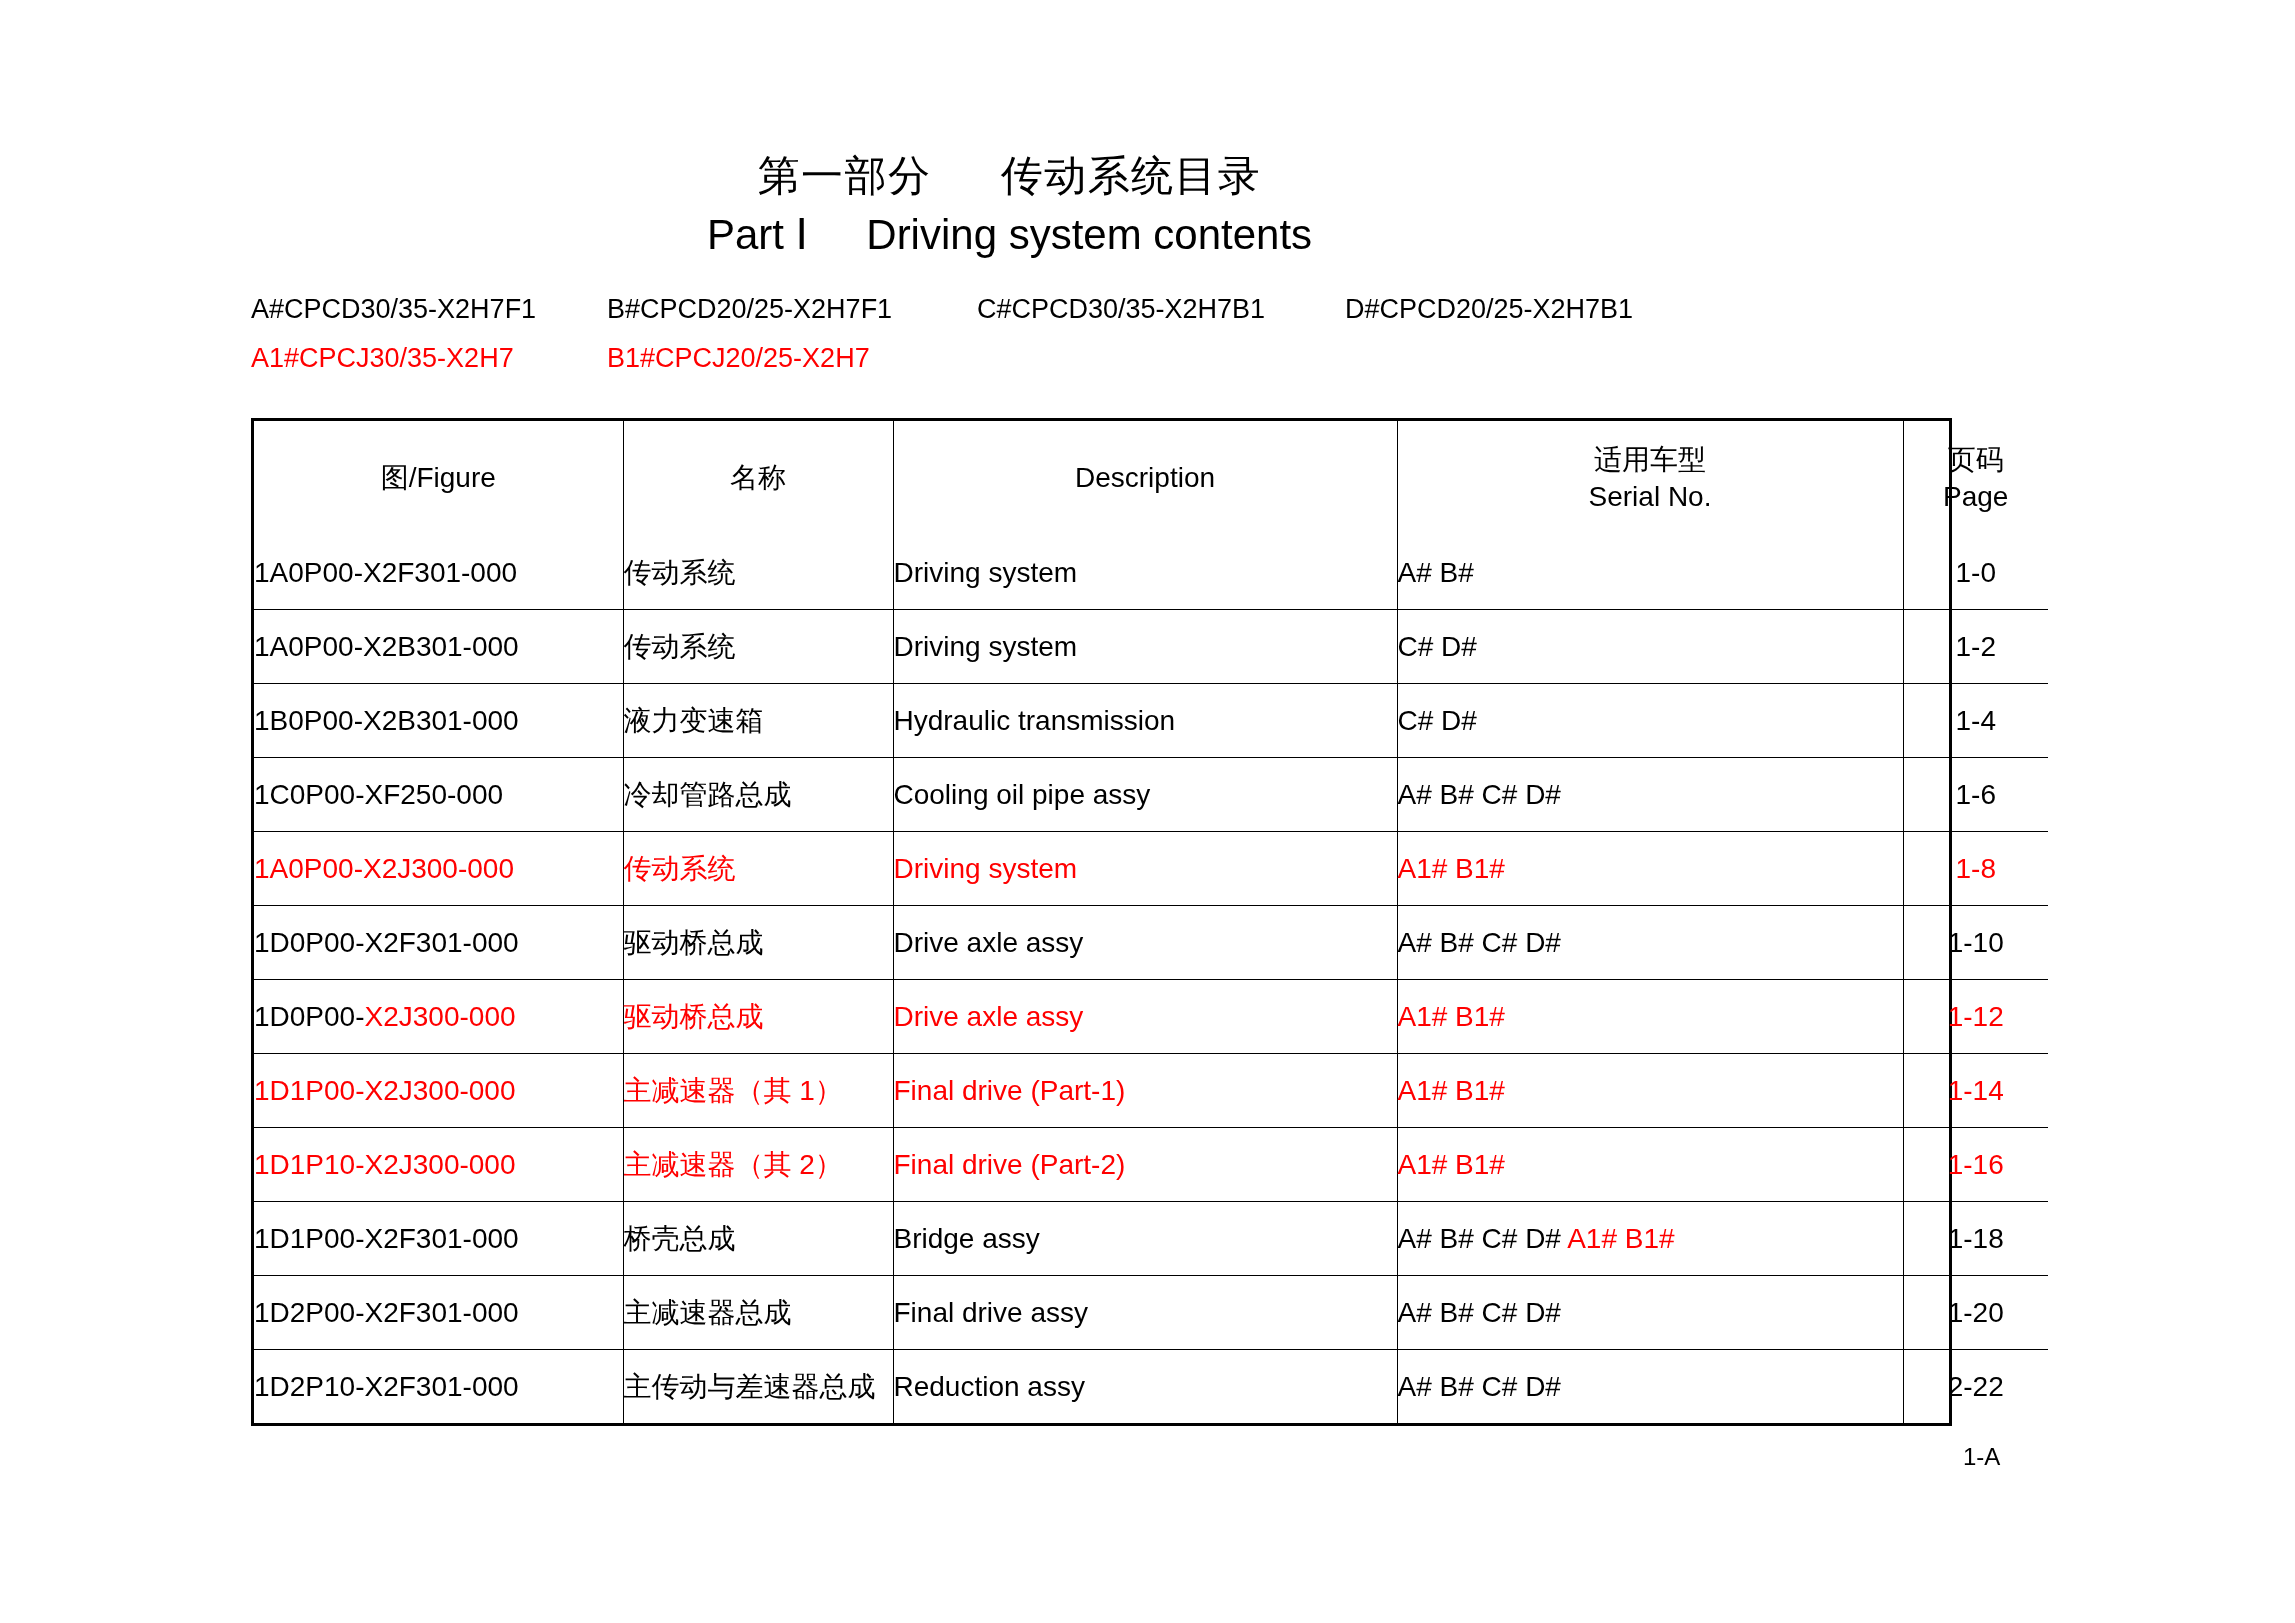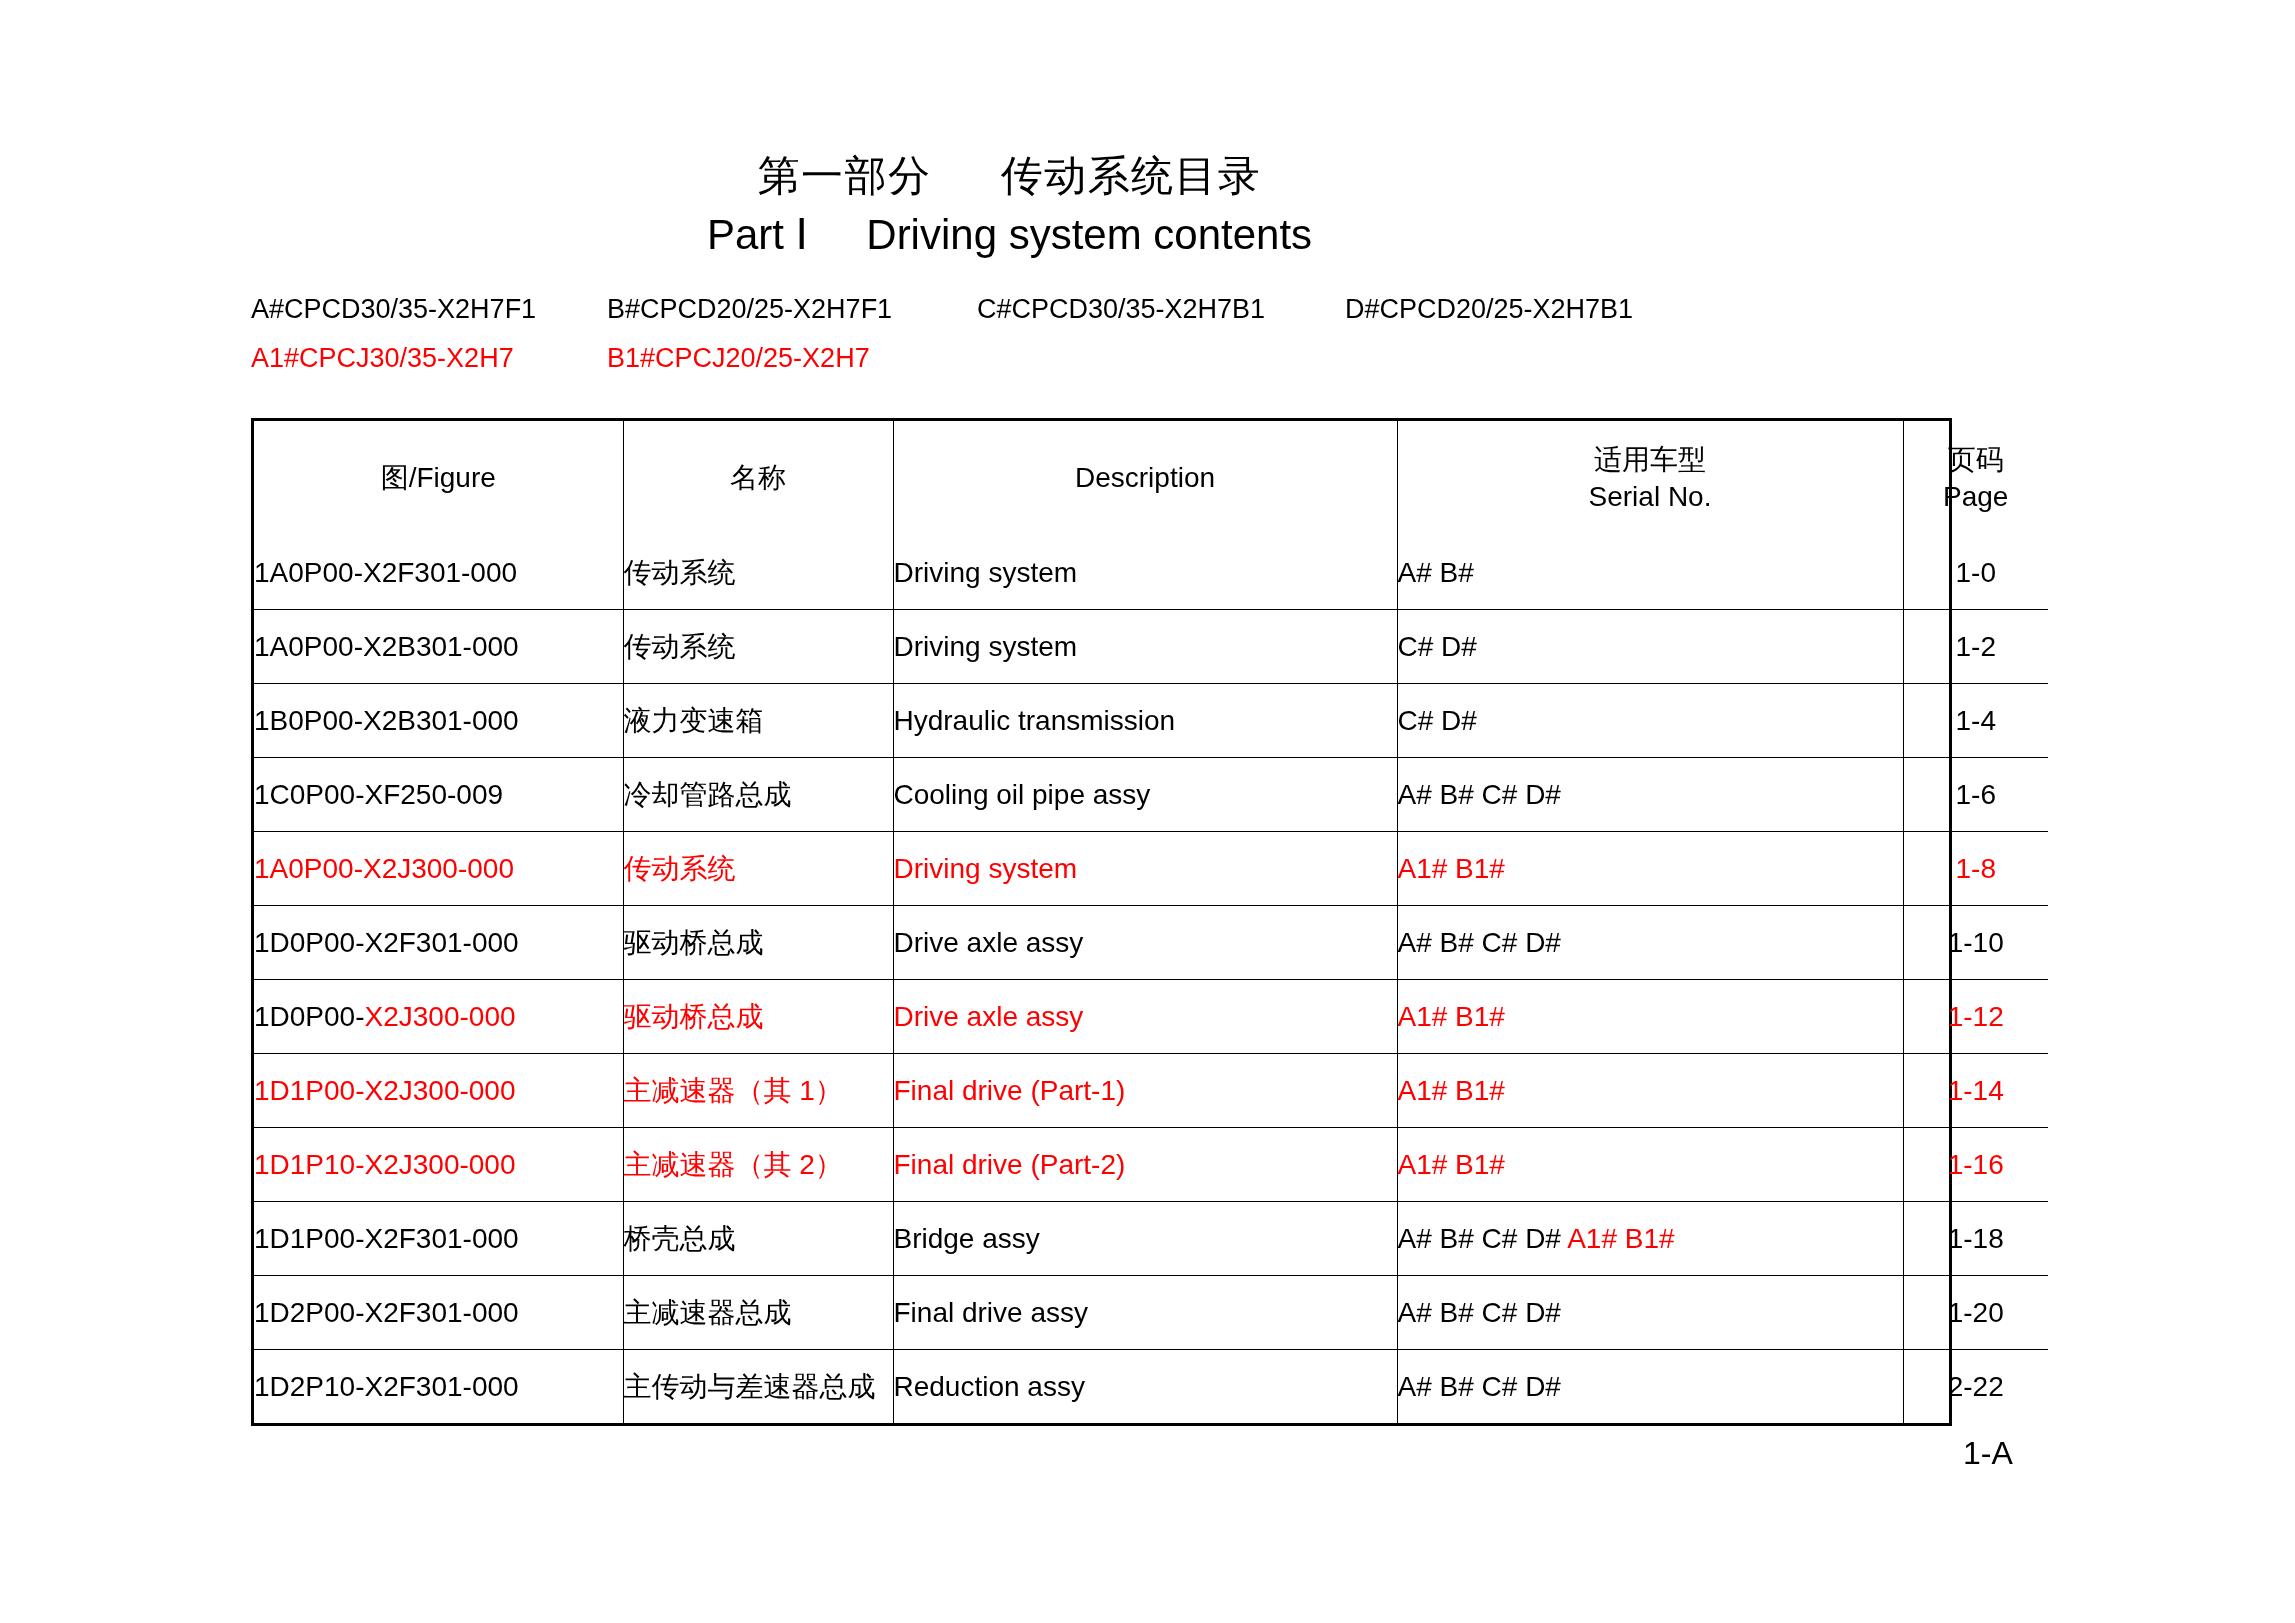--- a/index.html
+++ b/index.html
@@ -136,22 +136,22 @@
   
   .footer {
     position: absolute;
     left: 0;
     top: 1435px;
     width: 2295px;
   }
   .footer-num {
     position: absolute;
     left: 1963px;
-    top: 0;
-    font-size: 32px;
+    top: 8px;
+    font-size: 24px;
     white-space: pre;
   }
 </style>
 </head>
 <body>
 
 <div class="page">
 
   <div class="title-block">
     <div class="title-cn">第一部分　  传动系统目录</div>
@@ -217,21 +217,21 @@
             <td class="row-cell cell-page blk">1-2</td>
           </tr>
           <tr>
             <td class="row-cell cell-figure"><span class="blk">1B0P00-X2B301-000</span></td>
             <td class="row-cell cell-name blk">液力变速箱</td>
             <td class="row-cell cell-desc blk">Hydraulic transmission</td>
             <td class="row-cell cell-serial"><span class="blk">C# D#</span></td>
             <td class="row-cell cell-page blk">1-4</td>
           </tr>
           <tr>
-            <td class="row-cell cell-figure"><span class="blk">1C0P00-XF250-009</span></td>
+            <td class="row-cell cell-figure"><span class="blk">1C0P00-XF250-000</span></td>
             <td class="row-cell cell-name blk">冷却管路总成</td>
             <td class="row-cell cell-desc blk">Cooling oil pipe assy</td>
             <td class="row-cell cell-serial"><span class="blk">A# B# C# D#</span></td>
             <td class="row-cell cell-page blk">1-6</td>
           </tr>
           <tr>
             <td class="row-cell cell-figure"><span class="red">1A0P00-X2J300-000</span></td>
             <td class="row-cell cell-name red">传动系统</td>
             <td class="row-cell cell-desc red">Driving system</td>
             <td class="row-cell cell-serial"><span class="red">A1# B1#</span></td>

